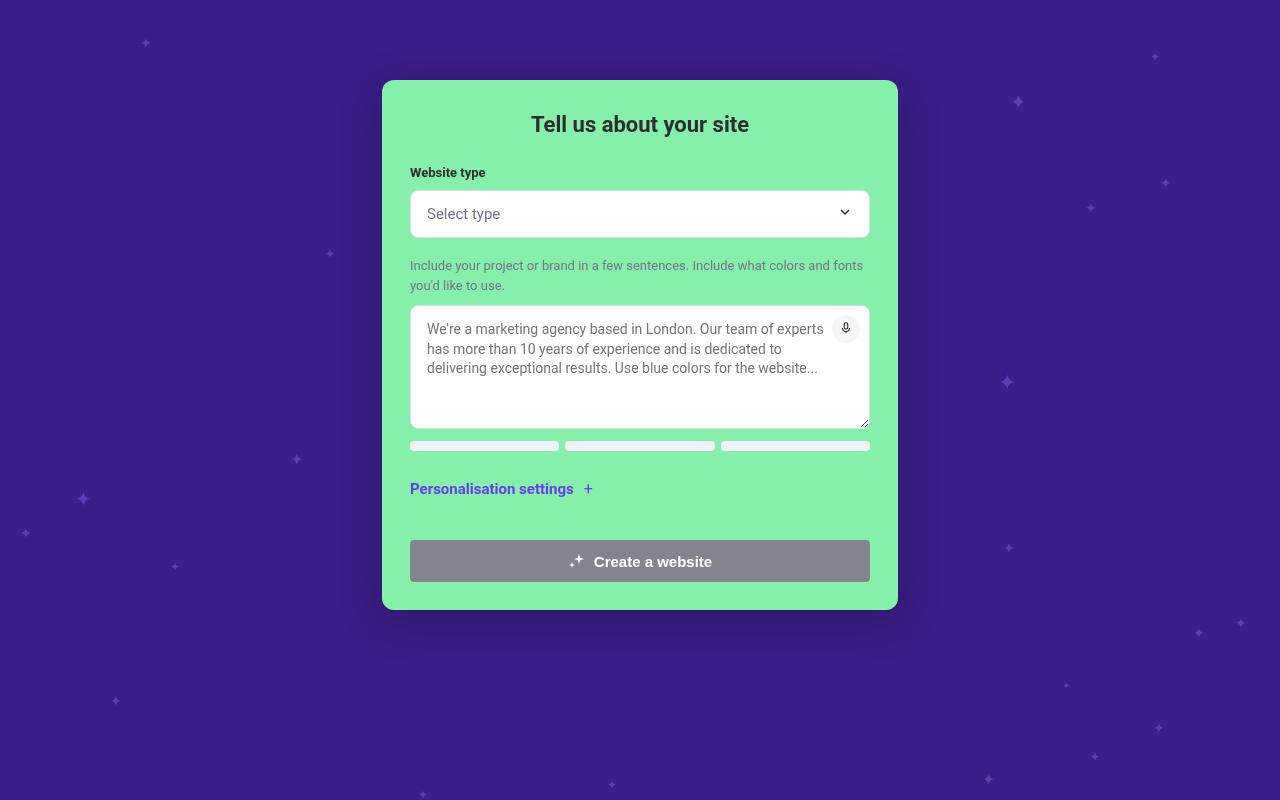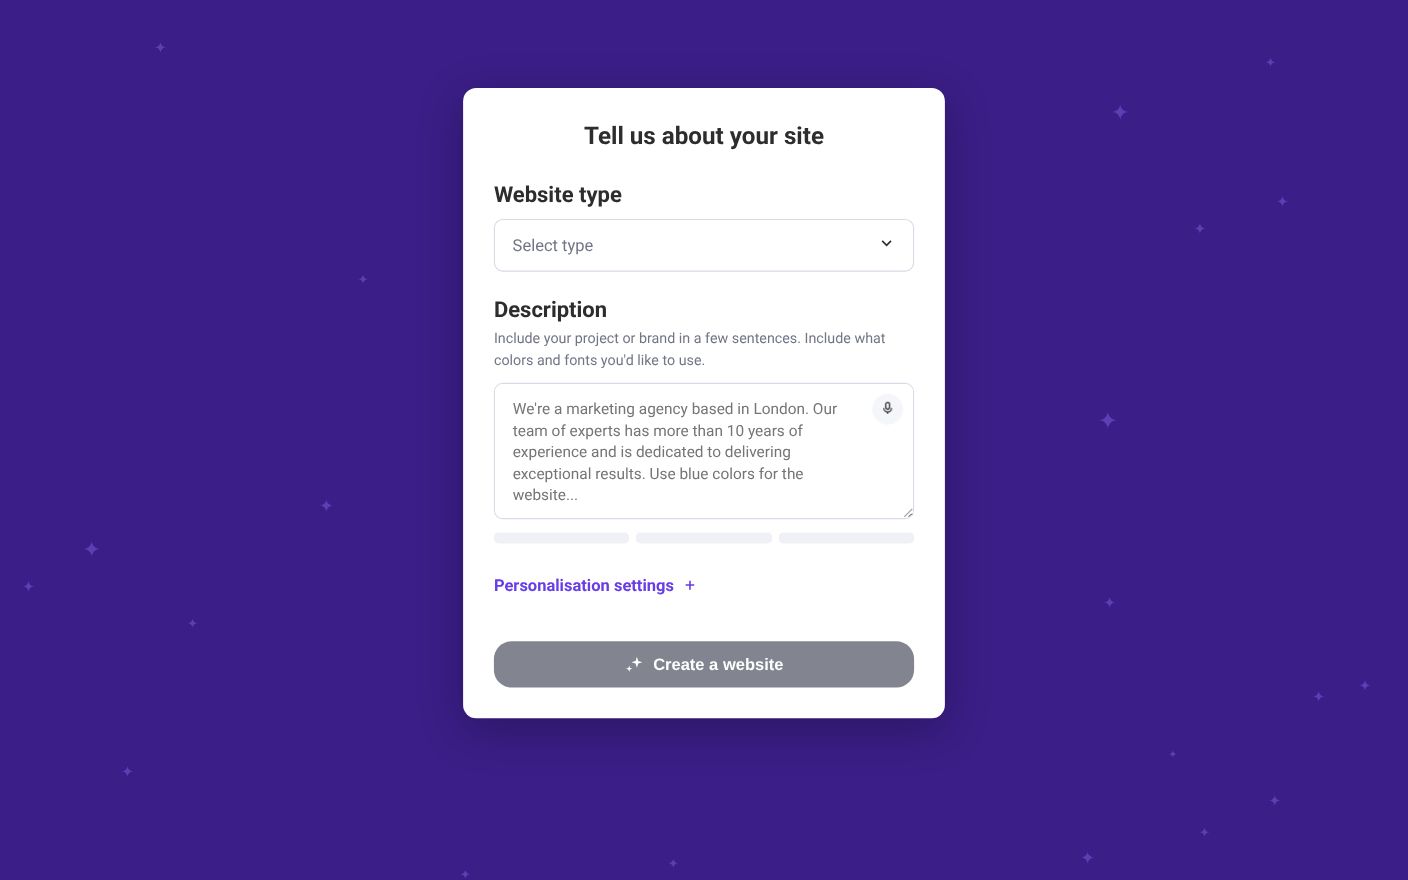--- a/index.html
+++ b/index.html
@@ -45,41 +45,41 @@
     .sparkle.s18 { top: 788px; left: 418px; font-size: 12px; }
     .sparkle.s19 { top: 778px; left: 607px; font-size: 12px; }
     .sparkle.s20 { top: 247px; left: 325px; font-size: 12px; }
     .sparkle.s21 { top: 680px; left: 1062px; font-size: 10px; }
 
     .card {
       position: absolute;
       top: 80px;
       left: 50%;
       transform: translateX(-50%);
-      width: 438px;
-      background: #ffffff;
+      width: 516px;
+      background: #86efac;
       border-radius: 12px;
       padding: 32px 28px 28px 28px;
       box-shadow: 0 10px 40px rgba(0,0,0,0.25);
     }
 
     .title {
       text-align: center;
       font-size: 22px;
       font-weight: 700;
       color: #2d2d2d;
       margin-bottom: 28px;
     }
 
     .field {
       margin-bottom: 22px;
     }
 
     .field-label {
-      font-size: 20px;
+      font-size: 13px;
       font-weight: 700;
       color: #2d2d2d;
       margin-bottom: 10px;
       display: block;
     }
 
     .field-hint {
       font-size: 13px;
       color: #727586;
       line-height: 1.5;
@@ -231,21 +231,21 @@
     .plus-icon {
       font-size: 16px;
       font-weight: 400;
     }
 
     .submit-button {
       width: 100%;
       height: 42px;
       background: #82858f;
       border: none;
-      border-radius: 16px;
+      border-radius: 4px;
       color: #fff;
       font-size: 15px;
       font-weight: 700;
       margin-top: 42px;
       display: flex;
       align-items: center;
       justify-content: center;
       gap: 8px;
       cursor: pointer;
     }
@@ -298,21 +298,20 @@
           <svg class="chevron-down" viewBox="0 0 16 16" fill="none" stroke="#2d2d2d" stroke-width="1.5">
             <path d="M4 6l4 4 4-4"></path>
           </svg>
         </span>
       </div>
     </div>
   </div>
 
 
   <div class="field description-section">
-    <label class="field-label">Description</label>
     <p class="field-hint">Include your project or brand in a few sentences. Include what colors and fonts you'd like to use.</p>
     <div class="textarea-wrap">
       <textarea class="textarea-input" placeholder="We're a marketing agency based in London. Our team of experts has more than 10 years of experience and is dedicated to delivering exceptional results. Use blue colors for the website..." style=""></textarea>
       <div class="mic-button">
         <span>
           <svg class="mic-icon" viewBox="0 0 16 16" fill="none" stroke="#2d2d2d" stroke-width="1.3">
             <rect x="6" y="2" width="4" height="7" rx="2"></rect>
             <path d="M4 8a4 4 0 008 0M8 12v2"></path>
           </svg>
         </span>

